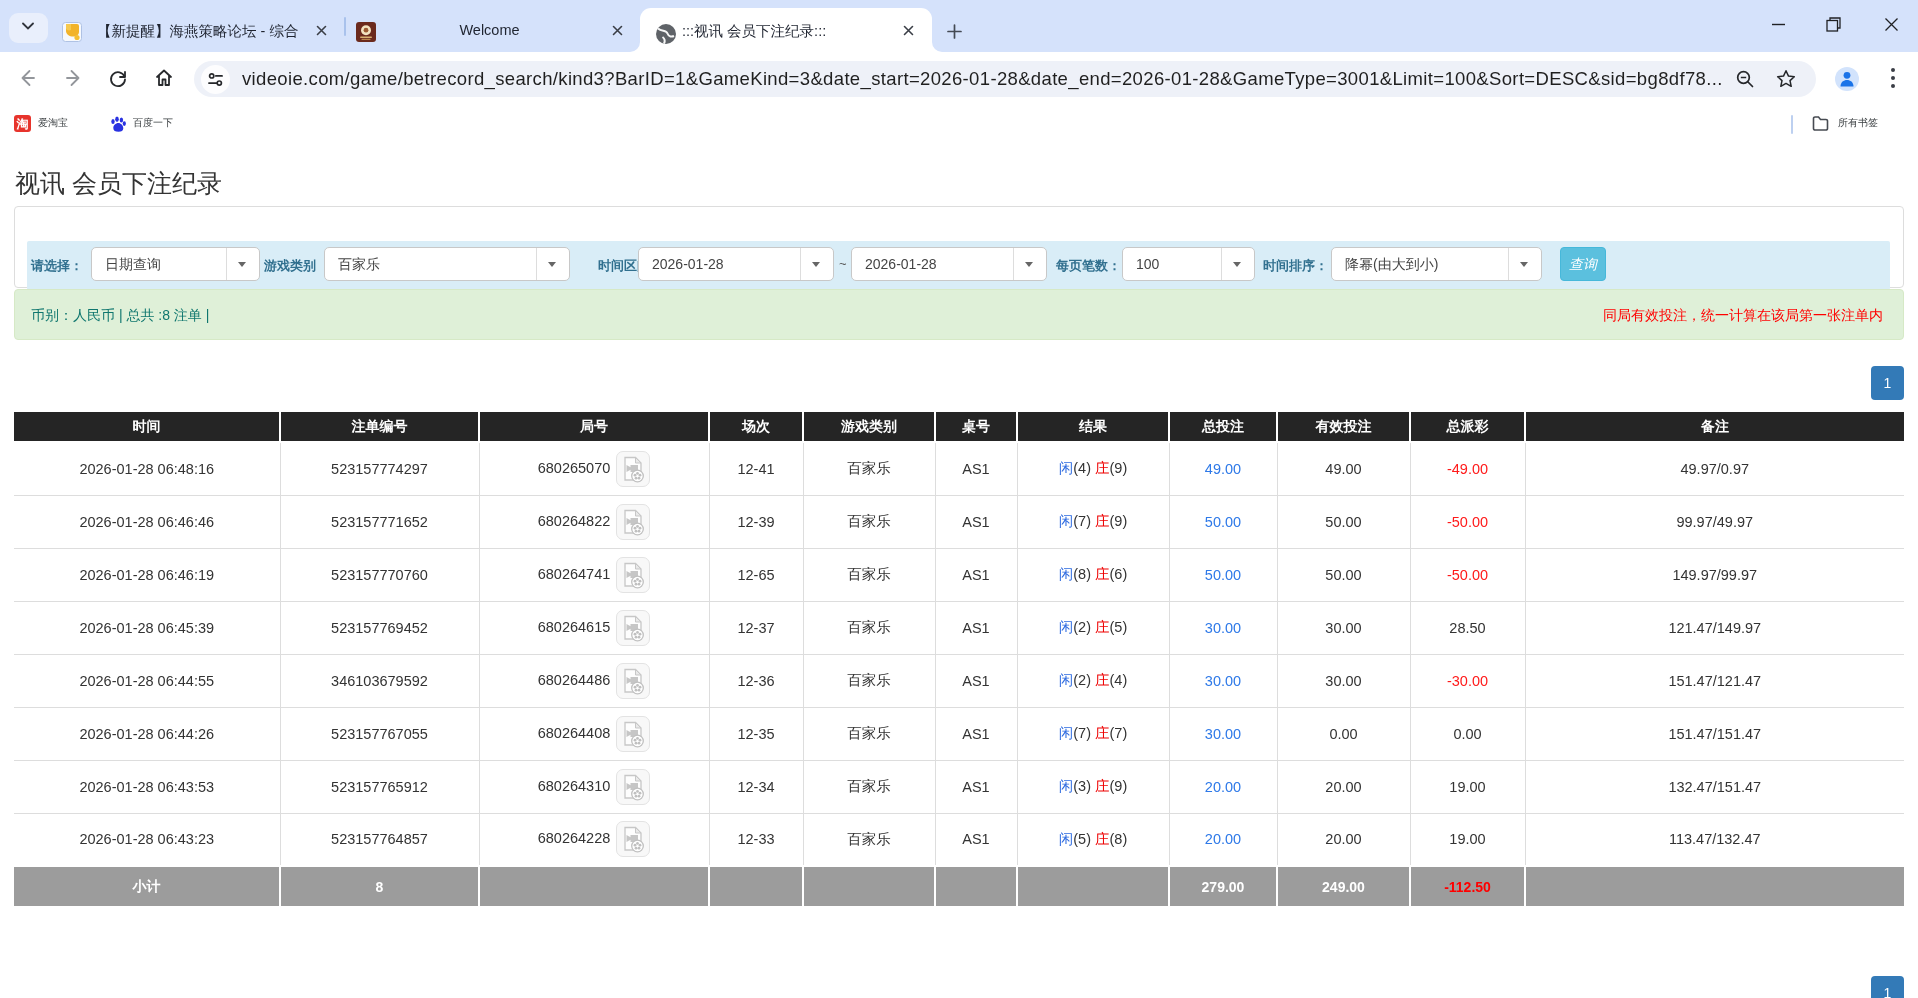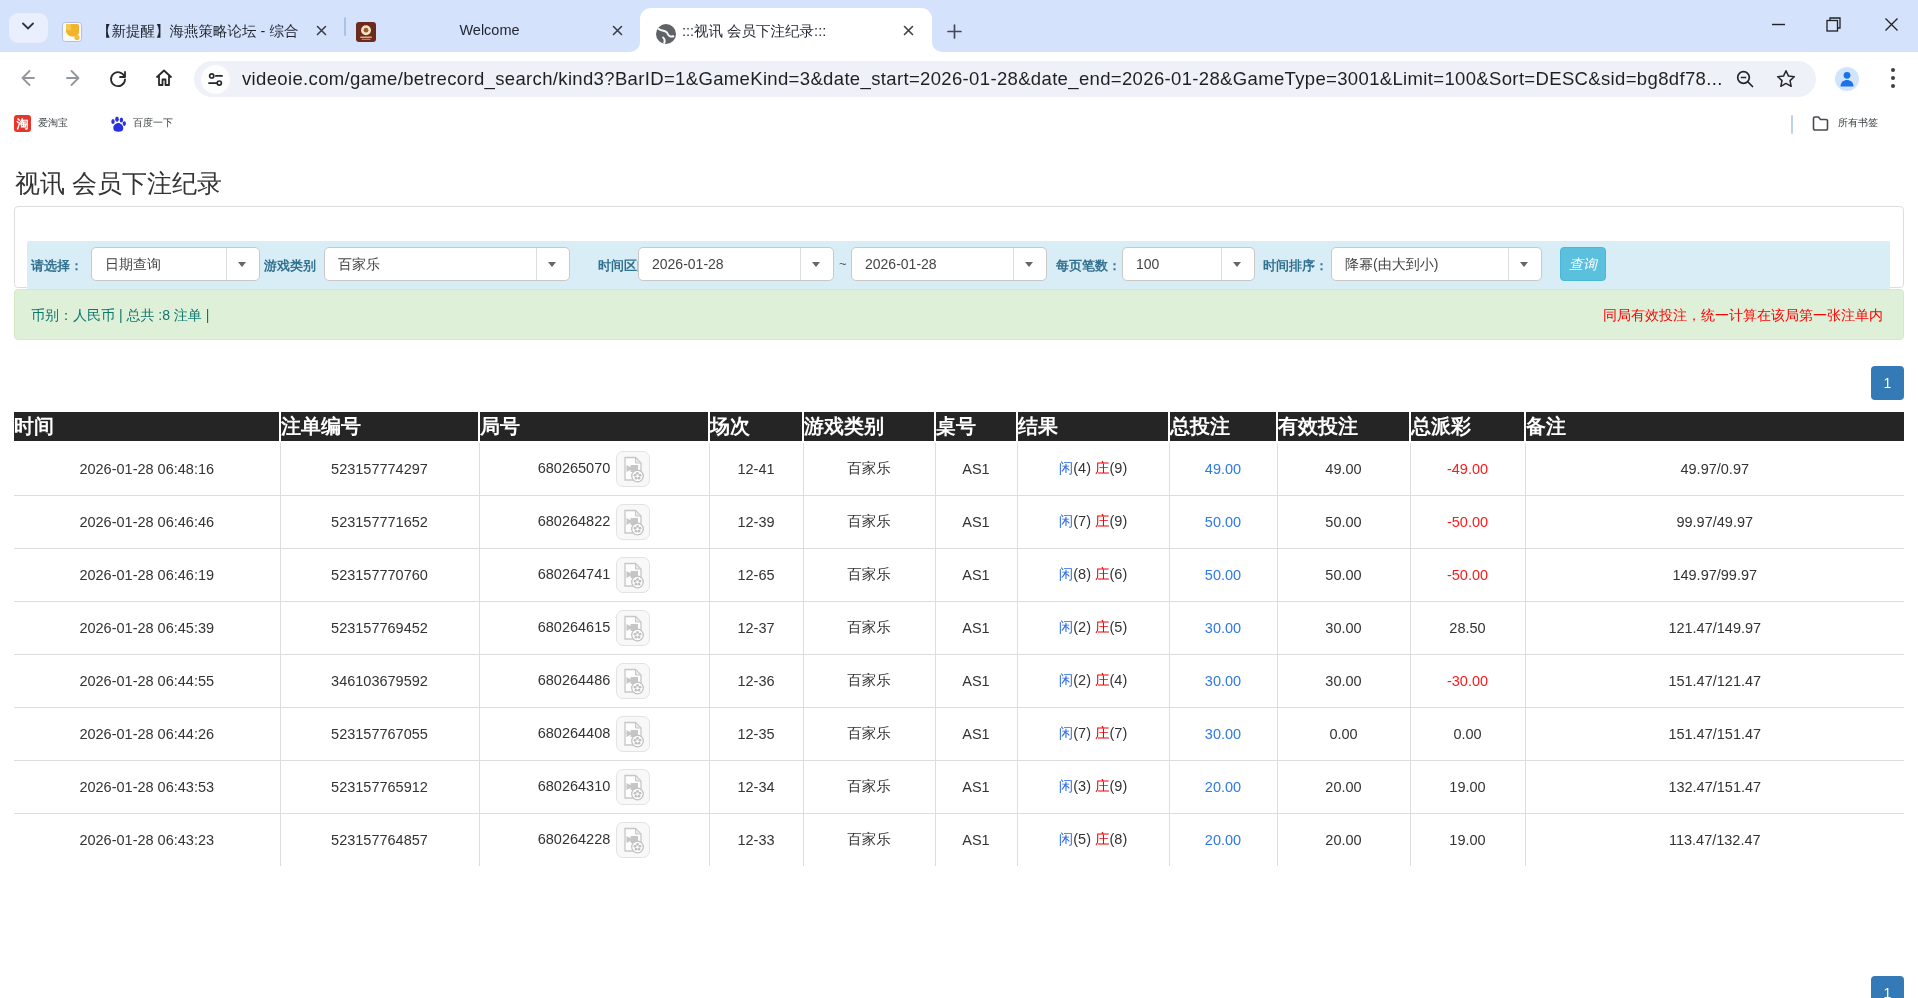--- a/index.html
+++ b/index.html
@@ -33,21 +33,21 @@
 .combo .ctext { position:absolute; left:13px; top:8px; font-size:14px; color:#444; white-space:nowrap; }
 .combo .carr { position:absolute; right:0; top:0; width:33px; height:32px; border-left:1px solid #DDD; }
 .combo .tri { position:absolute; right:13px; top:14px; width:0; height:0; border-left:4.5px solid transparent; border-right:4.5px solid transparent; border-top:5px solid #666; }
 #qbtn { position:absolute; left:1533px; top:6px; width:46px; height:34px; background:#5BC0DE; border:1px solid #46B8DA; border-radius:4px; color:#fff; font-size:14px; text-align:center; line-height:32px;font-style:italic; }
 #greenbar { position:absolute; left:14px; top:143px; width:1890px; height:51px; background:#DFF0D8; border:1px solid #D6E9C6; border-radius:4px; }
 #greenbar .gl { position:absolute; left:16px; top:17px; font-size:14px; color:#0f766e; }
 #greenbar .gr { position:absolute; right:20px; top:17px; font-size:14px; color:#FF0000; }
 .pagbtn { position:absolute; width:33px; height:34px; background:#337AB7; border-radius:4px; color:#fff; font-size:14px; text-align:center; line-height:34px; }
 
 #tbl { position:absolute; left:14px; top:266px; width:1890px; border-collapse:collapse; border-style:hidden; table-layout:fixed; }
-#tbl th { background:#252525; color:#fff; font-size:20px; font-weight:bold; border:2px solid #fff; height:30px; text-align:left; }
+#tbl th { background:#252525; color:#fff; font-size:14px; font-weight:bold; border:2px solid #fff; height:30px; text-align:center; }
 #tbl td { background:#fff; color:#333; font-size:14.5px; border:1px solid #DDDDDD; height:53px; text-align:center; }
 #tbl tr.sum td { background:#9C9C9C; color:#fff; font-size:14px; font-weight:bold; border:2px solid #fff; height:40px; }
 .bl { color:#2E6BE0; }
 .rd { color:#EE0000; }
 #tbl td.bl { color:#2E79E8; }
 #tbl td.rd { color:#FF1A1A; }
 .vid { display:inline-block; vertical-align:middle; width:34px; height:36px; background:#F8F8F8; border:1px solid #E3E3E3; border-radius:7px; margin-left:6px; }
 </style>
 </head>
 <body>
@@ -441,16 +441,29 @@
               </svg></span></td>
           <td>12-33</td>
           <td>百家乐</td>
           <td>AS1</td>
           <td><span class="bl">闲</span>(5) <span class="rd">庄</span>(8)</td>
           <td class="bl">20.00</td>
           <td>20.00</td>
           <td>19.00</td>
           <td>113.47/132.47</td>
         </tr>
+    <tr class="sum">
+          <td>小计</td>
+          <td>8</td>
+          <td></td>
+          <td></td>
+          <td></td>
+          <td></td>
+          <td></td>
+          <td>279.00</td>
+          <td>249.00</td>
+          <td class="rd" style="color:#FF0000;">-112.50</td>
+          <td></td>
+        </tr>
   </tbody>
     </table>
   <div class="pagbtn" style="left:1871px;top:830px;">1</div>
 </div>
 
 </body></html>

